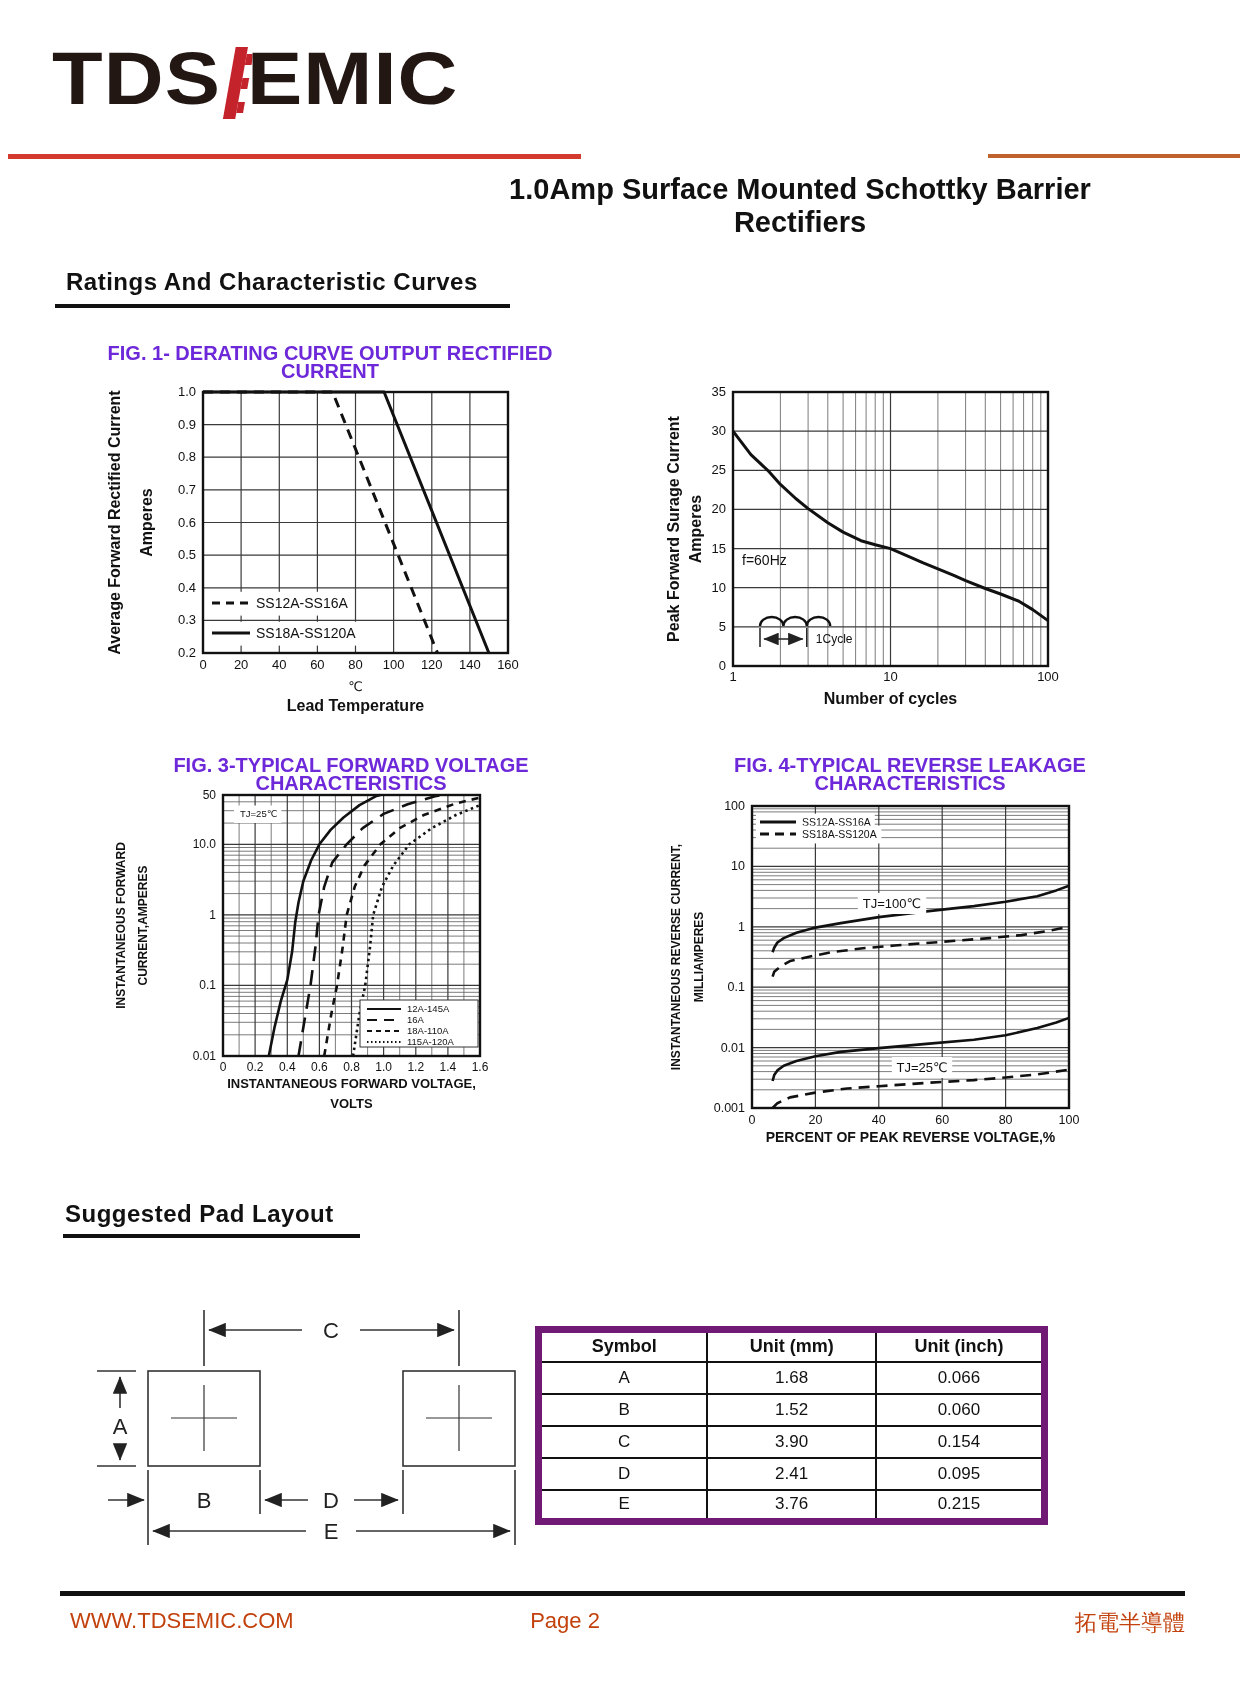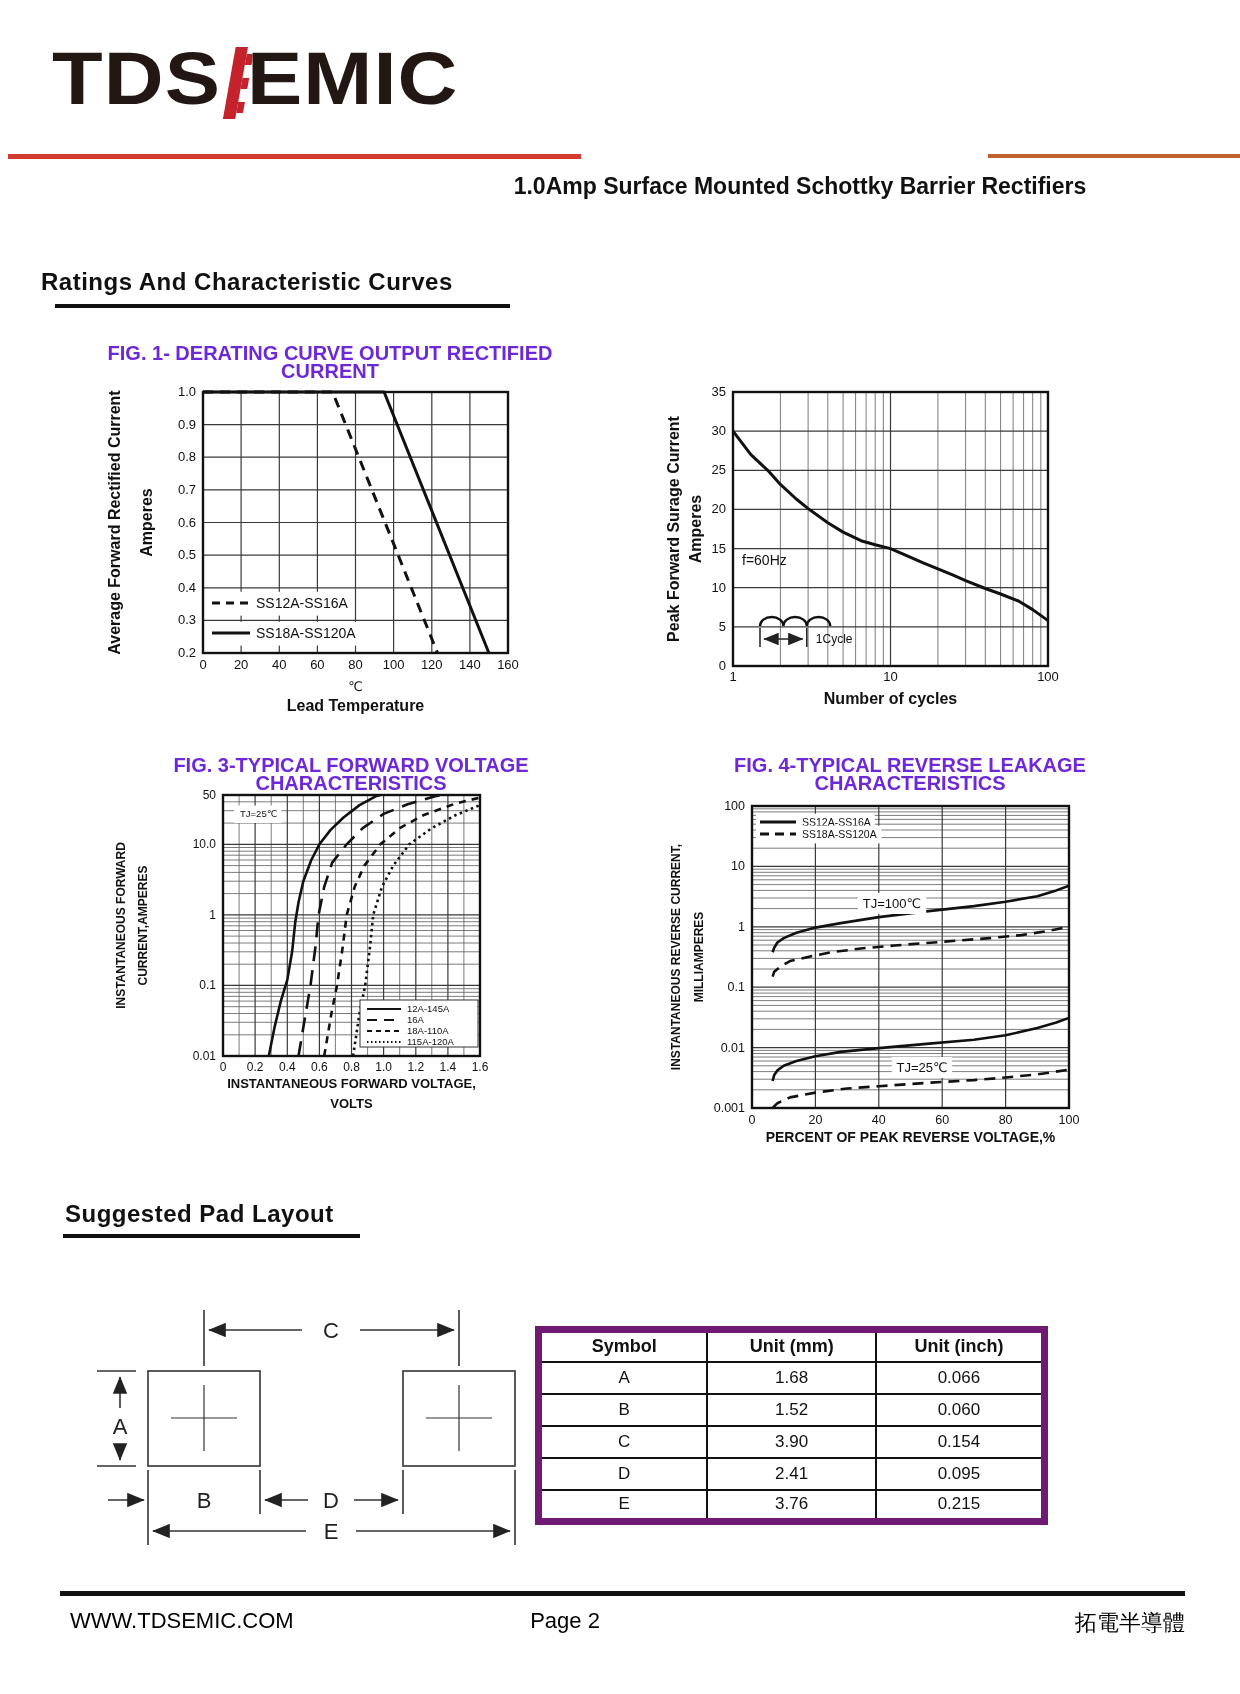--- a/index.html
+++ b/index.html
@@ -10,24 +10,24 @@
 
   
   .logo { position:absolute; left:52px; top:36px; display:flex; align-items:flex-start;
           color:#221713; font-weight:bold; font-size:74px; line-height:0.95;
           letter-spacing:1px; transform:scaleX(1.12); transform-origin:left top; }
   .logo-mark { margin:3px -5px 0 -4px; }
   .rule { position:absolute; top:146px; height:5px; }
   .rule-left  { left:8px;   width:573px; }
   .rule-right { left:988px; width:252px; height:4px; }
   .doc-title { position:absolute; top:165px; left:480px; width:640px; text-align:center;
-               font-size:23px; font-weight:bold; }
+               font-size:29px; font-weight:bold; }
 
   .section-h { position:absolute; font-size:24px; font-weight:bold; letter-spacing:0.5px; }
-  .curves-h { left:41px; top:260px; }
+  .curves-h { left:66px; top:260px; }
   .pad-h    { left:65px; top:1192px; }
   .h-underline { position:absolute; background:#111; height:4px; }
   .curves-u { left:55px; top:296px; width:455px; }
   .pad-u    { left:63px; top:1226px; width:297px; }
 
   figure.chart { position:absolute; }
   .chart svg { position:absolute; left:0; top:0; font-family:inherit; }
   .chart-title { position:absolute; text-align:center; font-weight:bold; font-size:20px;
                  color:#6d28d9; line-height:18px; z-index:2; }
 
@@ -36,21 +36,21 @@
   .pad-svg text { font-size:22px; fill:#222; }
 
   table.pad { position:absolute; left:535px; top:1318px; width:513px;
               border-collapse:collapse; text-align:center; font-size:17px;
               border:7px solid #701a75; }
   table.pad th, table.pad td { border:2px solid #111; height:32px; }
   table.pad th { font-size:18px; }
 
   
   .footer-line { position:absolute; left:60px; top:1583px; width:1125px; height:5px; background:#111; }
-  .footer-item { position:absolute; top:1600px; font-size:22px; color:#000000; }
+  .footer-item { position:absolute; top:1600px; font-size:22px; color:#c2410c; }
   .footer-web  { left:70px; }
   .footer-page { left:565px; transform:translateX(-50%); }
   .footer-cn   { right:55px; }
 </style>
 </head>
 <body>
 
 <svg width="0" height="0" style="position:absolute">
   <defs>
     <marker id="ah" viewBox="0 0 11 9" markerWidth="11" markerHeight="9" refX="10.5" refY="4.5" orient="auto-start-reverse">

